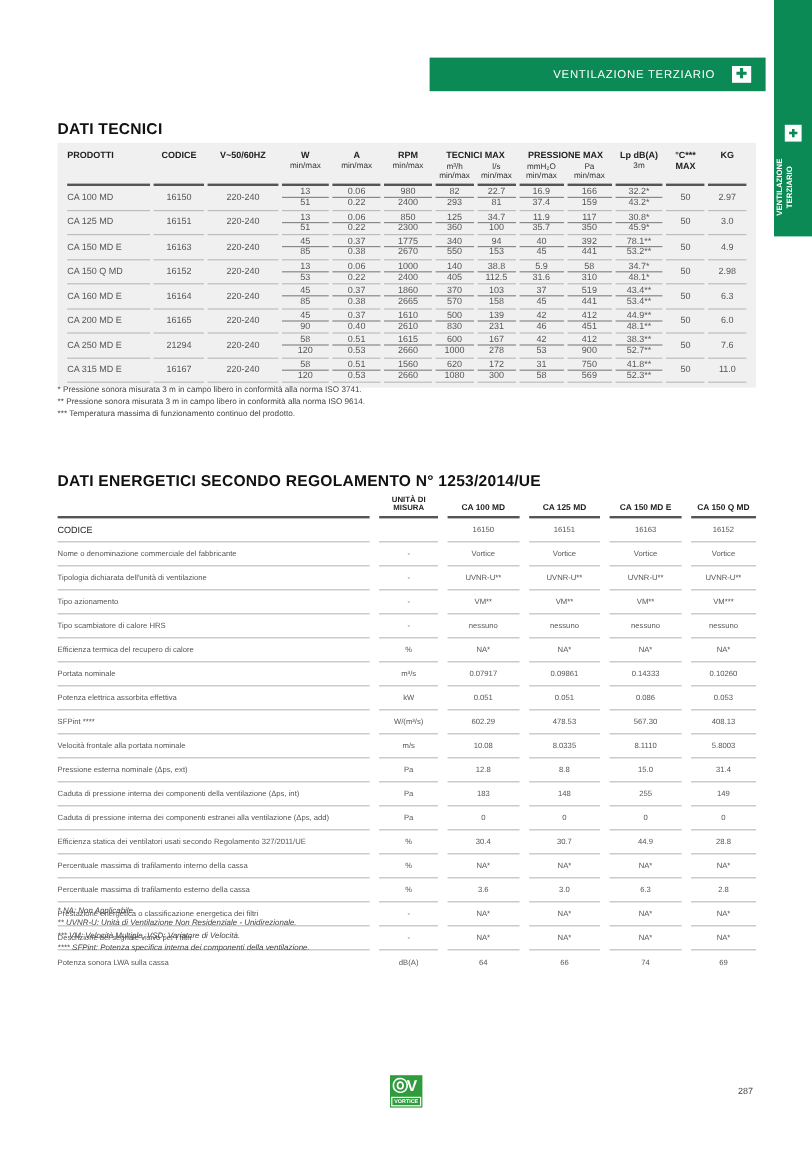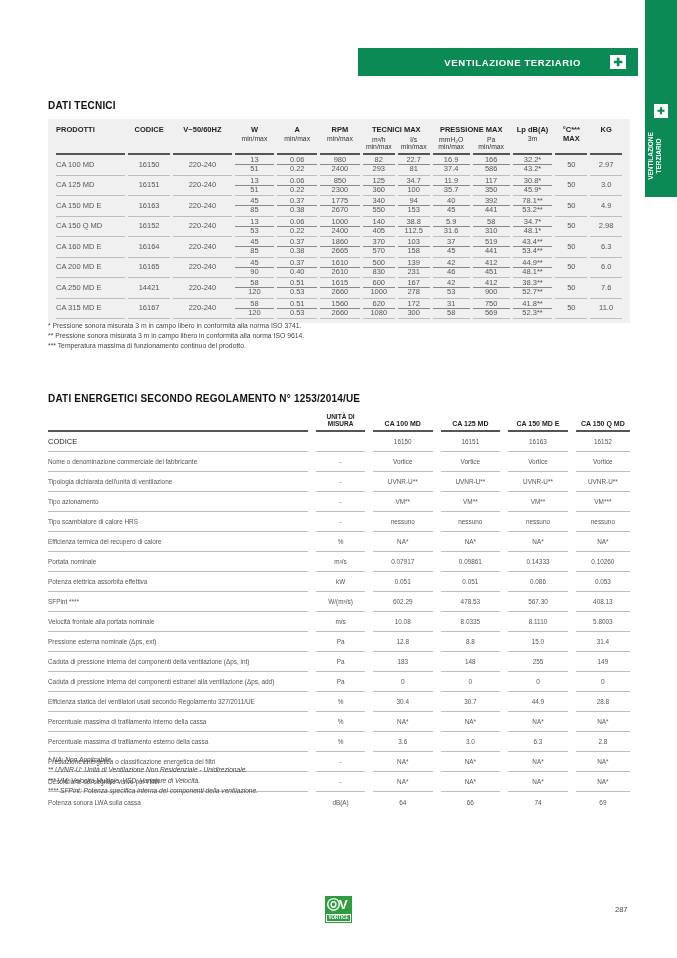--- a/index.html
+++ b/index.html
@@ -1,28 +1,28 @@
 <!DOCTYPE html>
 <html><head>
 <meta charset="utf-8">
 <style>
   * { box-sizing: border-box; margin: 0; padding: 0; }
   html, body { width: 677px; height: 958px; background: #ffffff; overflow: hidden; }
   body { position: relative; font-family: "Liberation Sans", sans-serif; color: #333; }
 
   .top-banner { position: absolute; left: 358px; top: 48px; width: 280px; height: 28px; background: #0b8a55; display: flex; align-items: center; justify-content: flex-end; padding-right: 12px; }
-  .top-banner .title { color: #fff; font-weight: bold; font-size: 9.5px; letter-spacing: 0.6px; margin-right: 29px; }
+  .top-banner .title { color: #fff; font-weight: normal; font-size: 9.5px; letter-spacing: 0.6px; margin-right: 14px; }
   .plus-box { width: 16px; height: 14px; background: #fff; display: flex; align-items: center; justify-content: center; position: relative; }
   .plus-box .plus { color: #0b8a55; font-size: 11px; font-weight: bold; line-height: 1; }
 
   .side-tab { position: absolute; left: 645px; top: 0; width: 32px; height: 197px; background: #0b8a55; }
   .side-tab .plus-box { position: absolute; left: 9px; top: 104px; width: 14px; height: 14px; }
   .side-tab .side-label { position: absolute; left: 2px; top: 188px; transform: rotate(-90deg); transform-origin: left top; width: 64px; color: #fff; font-weight: bold; font-size: 6.5px; line-height: 7.5px; text-align: center; }
 
-  .section-title { position: absolute; left: 48px; font-weight: bold; font-size: 10px; color: #111; letter-spacing: 0.2px; }
+  .section-title { position: absolute; left: 48px; font-weight: bold; font-size: 13px; color: #111; letter-spacing: 0.2px; }
 
   
   .tech { position: absolute; left: 48px; top: 119px; width: 582px; background: #f0f0f0; padding: 0 5px 4px 5px; }
   .tech table { width: 100%; border-collapse: separate; border-spacing: 3px 0; font-size: 7.5px; color: #555; }
   .tech th { font-weight: bold; color: #222; font-size: 7.5px; vertical-align: top; padding-top: 6px; padding-bottom: 3px; border-bottom: 2px solid #555; text-align: center; margin-top: 47px; }
   .tech th.left { text-align: left; }
   .tech th .sub { display: block; font-size: 6.8px; font-weight: normal; color: #333; margin-top: 1px; }
   .tech td { text-align: center; border-bottom: 1px solid #bdbdbd; height: 20.5px; line-height: 8px; vertical-align: middle; }
   .tech td.left { text-align: left; }
   .tech .pair span { display: block; }
@@ -118,21 +118,21 @@
           <td class="pair">
             <span>22.7</span>
             <span>81</span>
           </td>
           <td class="pair">
             <span>16.9</span>
             <span>37.4</span>
           </td>
           <td class="pair">
             <span>166</span>
-            <span>586</span>
+            <span>159</span>
           </td>
           <td class="pair">
             <span>32.2*</span>
             <span>43.2*</span>
           </td>
           <td>50</td>
           <td>2.97</td>
         </tr>
         <tr>
           <td class="left">CA 125 MD</td>
@@ -324,21 +324,21 @@
           </td>
           <td class="pair">
             <span>44.9**</span>
             <span>48.1**</span>
           </td>
           <td>50</td>
           <td>6.0</td>
         </tr>
         <tr>
           <td class="left">CA 250 MD E</td>
-          <td>14421</td>
+          <td>21294</td>
           <td>220-240</td>
           <td class="pair">
             <span>58</span>
             <span>120</span>
           </td>
           <td class="pair">
             <span>0.51</span>
             <span>0.53</span>
           </td>
           <td class="pair">

